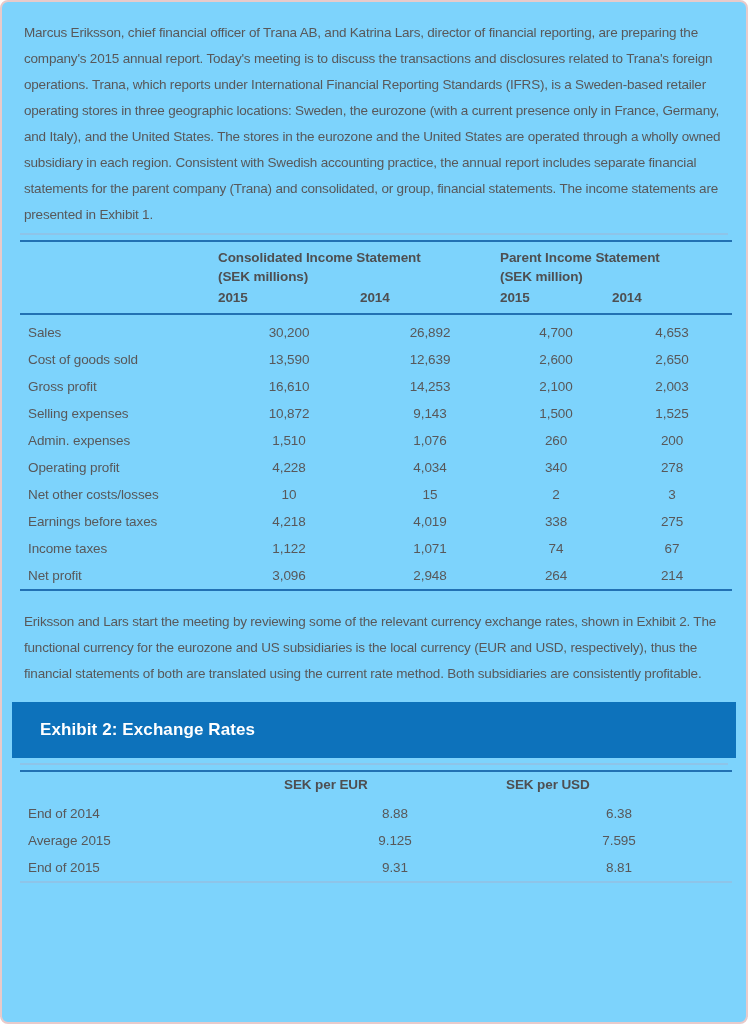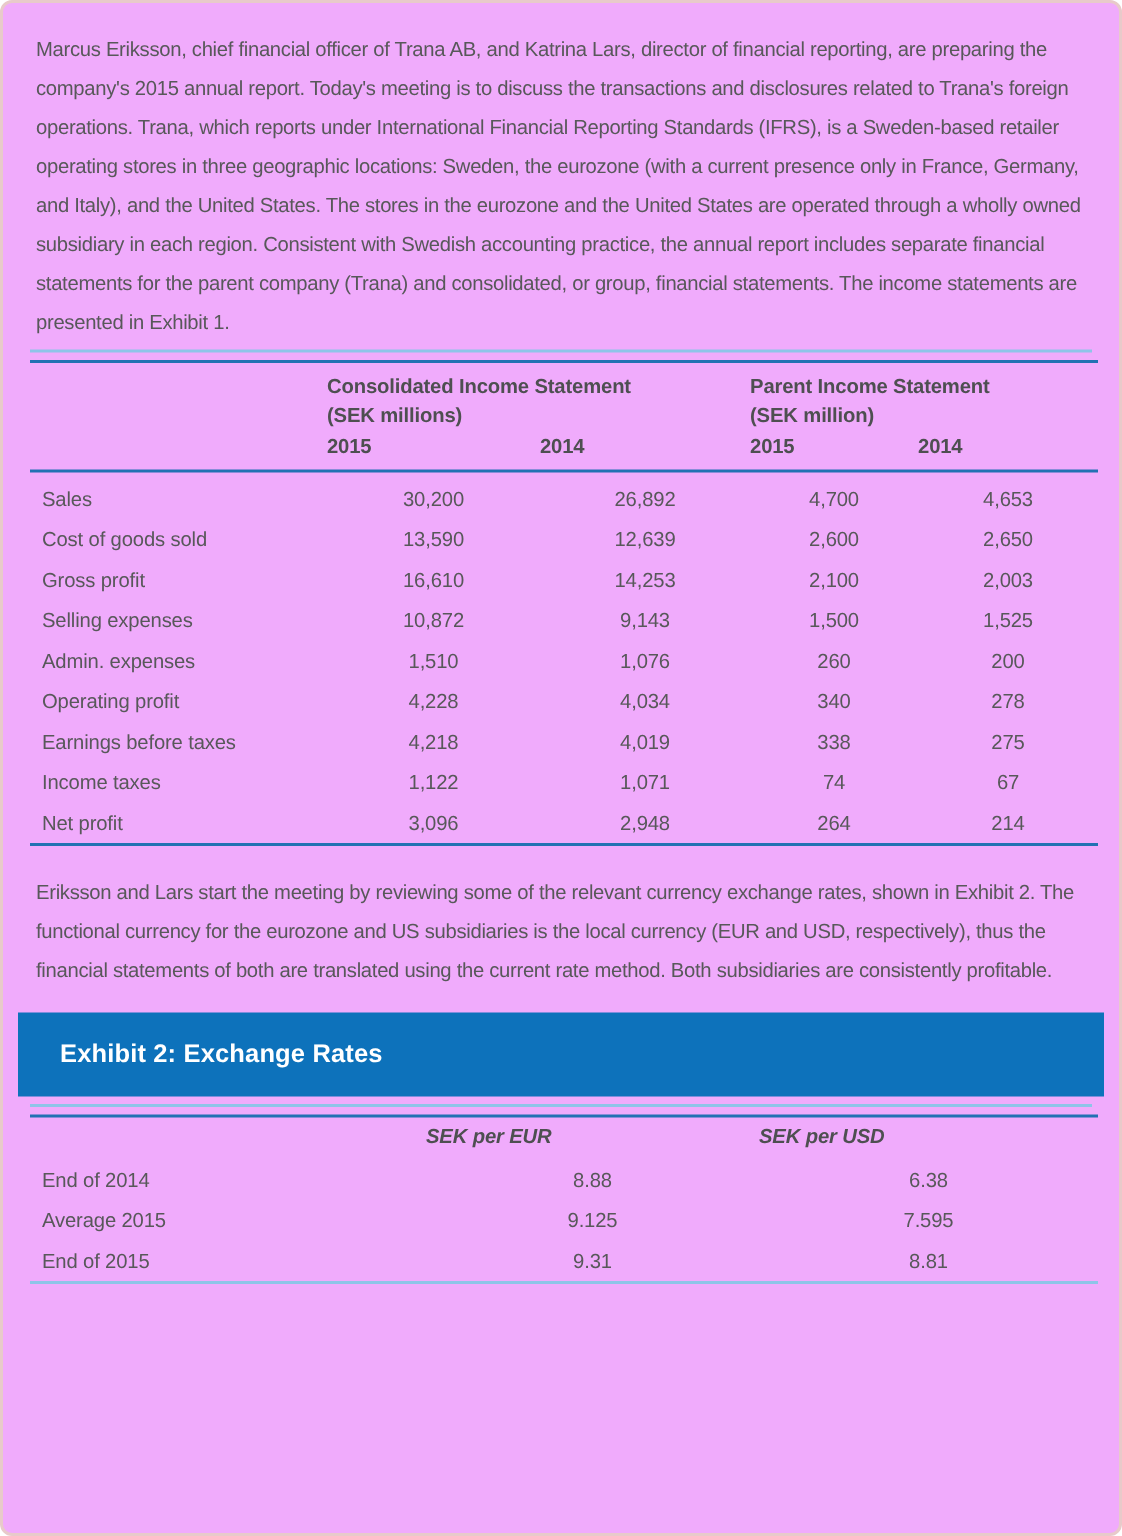--- a/index.html
+++ b/index.html
@@ -3,21 +3,21 @@
 <meta charset="utf-8">
 <style>
   html, body { margin: 0; padding: 0; background: #ffffff; }
   body { width: 748px; font-family: "Liberation Sans", sans-serif; }
 
   .page {
     position: relative;
     width: 748px;
     height: 1024px;
     box-sizing: border-box;
-    background: #f0abfc;
+    background: #7dd3fc;
     border: 2px solid var(--border-pink, #e8caca);
     border-radius: 8px;
     overflow: hidden;
   }
 
   .para {
     margin: 18px 22px 0 22px;
     color: var(--text-gray, #58585a);
     font-size: 13.5px;
     line-height: 26px;
@@ -66,21 +66,21 @@
 
   tbody td {
     height: 27px;
     color: var(--text-gray, #58585a);
     text-align: center;
     padding: 0;
   }
   tbody td.label { text-align: left; padding-left: 8px; }
   tbody tr:first-child td { padding-top: 4px; }
 
-  .fx-table thead th { padding: 4px 0 2px 0; line-height: 18px; font-style: italic; }
+  .fx-table thead th { padding: 4px 0 2px 0; line-height: 18px; }
   .fx-table { border-bottom: 2px solid var(--rule-light-blue, #bcd9ef); }
 
   
   .fin-table col.c-label { width: 198px; }
   .fin-table col.c-y1 { width: 142px; }
   .fin-table col.c-y2 { width: 140px; }
   .fin-table col.c-y3 { width: 112px; }
   .fin-table col.c-y4 { width: 120px; }
 
   
@@ -162,20 +162,27 @@
             <td>200</td>
           </tr>
           <tr>
             <td class="label">Operating profit</td>
             <td>4,228</td>
             <td>4,034</td>
             <td>340</td>
             <td>278</td>
           </tr>
           <tr>
+            <td class="label">Net other costs/losses</td>
+            <td>10</td>
+            <td>15</td>
+            <td>2</td>
+            <td>3</td>
+          </tr>
+          <tr>
             <td class="label">Earnings before taxes</td>
             <td>4,218</td>
             <td>4,019</td>
             <td>338</td>
             <td>275</td>
           </tr>
           <tr>
             <td class="label">Income taxes</td>
             <td>1,122</td>
             <td>1,071</td>

